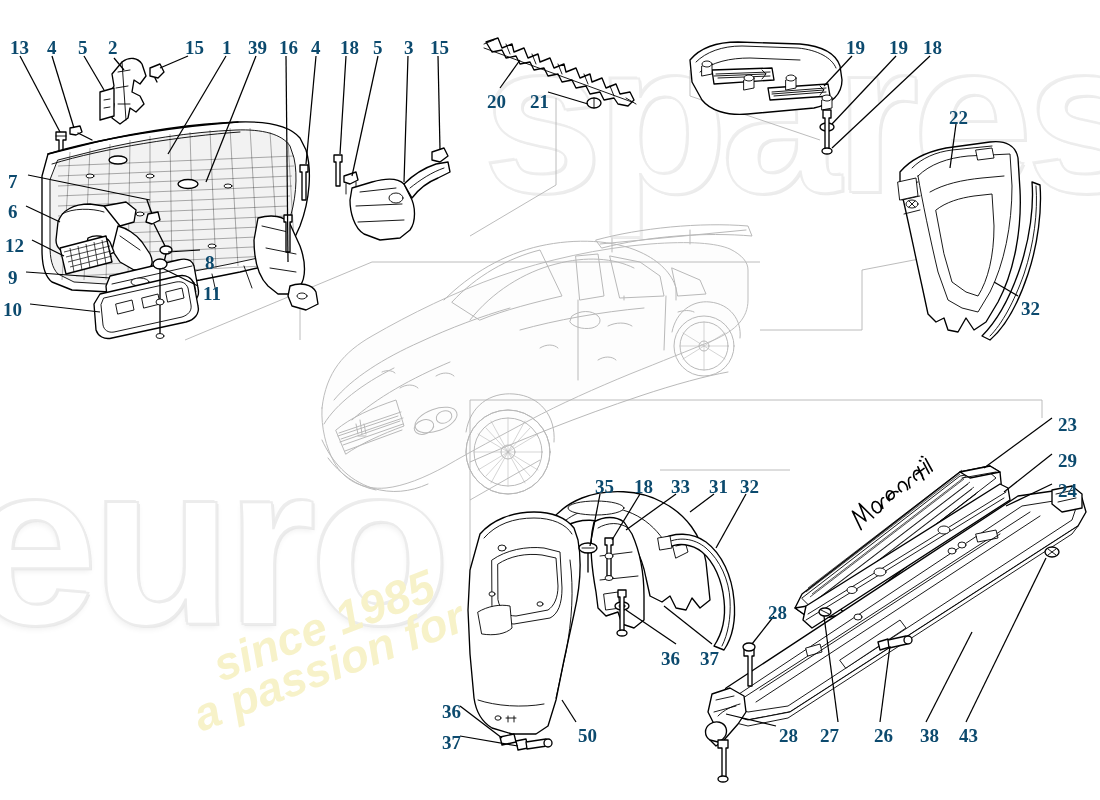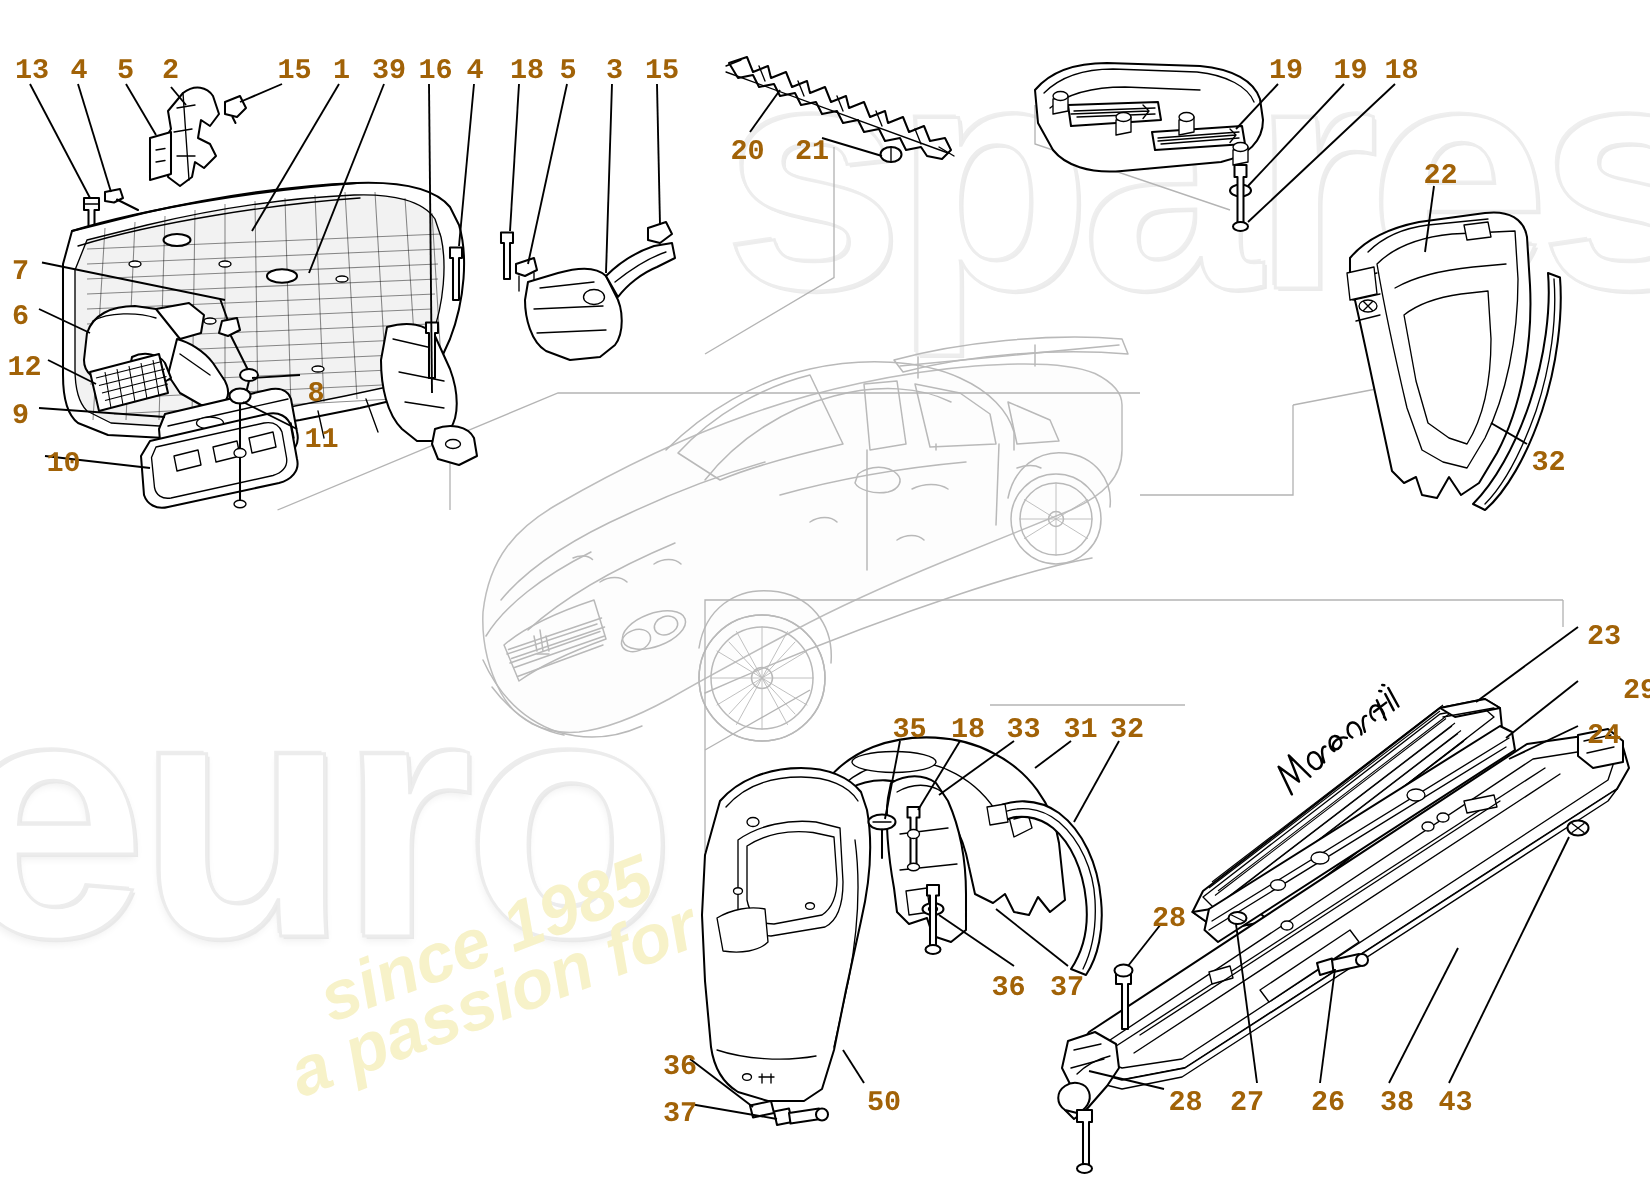--- a/index.html
+++ b/index.html
@@ -46,22 +46,22 @@
   .ln-t{fill:none;stroke:#000;stroke-width:0.9;stroke-linejoin:round;stroke-linecap:round;}
   .ln-h{fill:none;stroke:#000;stroke-width:0.7;}
   .fillw{fill:#ffffff;}
   .fillg{fill:#f2f2f2;}
   .car{fill:none;stroke:#b9b9b9;stroke-width:1.0;stroke-linejoin:round;stroke-linecap:round;}
   .carf{fill:#fdfdfd;stroke:#bdbdbd;stroke-width:1.0;}
   .lead{fill:none;stroke:#000;stroke-width:1.25;}
   .leadthin{fill:none;stroke:#b4b4b4;stroke-width:0.9;}
 
   
-  .num{position:absolute;font-size:19px;font-weight:700;color:#a16207;
-       font-family:Liberation Mono, monospace;line-height:1;
+  .num{position:absolute;font-size:19px;font-weight:700;color:#0c4a6e;
+       font-family:Liberation Serif, serif;line-height:1;
        white-space:nowrap;}
 </style>
 </head>
 <body>
 
 <div id="stage">
 
   <div class="wm wm-euro">euro</div>
   <div class="wm wm-spares">spares</div>
   <div class="wm wm-tag">a passion for parts</div>
@@ -697,37 +697,37 @@
       <div class="num" style="left: 279px; top: 38px;">16</div>
       <div class="num" style="left: 311px; top: 38px;">4</div>
       <div class="num" style="left: 340px; top: 38px;">18</div>
       <div class="num" style="left: 373px; top: 38px;">5</div>
       <div class="num" style="left: 404px; top: 38px;">3</div>
       <div class="num" style="left: 430px; top: 38px;">15</div>
       <div class="num" style="left: 8px; top: 172px;">7</div>
       <div class="num" style="left: 8px; top: 202px;">6</div>
       <div class="num" style="left: 5px; top: 236px;">12</div>
       <div class="num" style="left: 8px; top: 268px;">9</div>
-      <div class="num" style="left: 3px; top: 300px; margin-left: 28px;">10</div>
+      <div class="num" style="left: 3px; top: 300px;">10</div>
       <div class="num" style="left: 205px; top: 253px;">8</div>
       <div class="num" style="left: 203px; top: 284px;">11</div>
       <div class="num" style="left: 487px; top: 92px;">20</div>
       <div class="num" style="left: 530px; top: 92px;">21</div>
       <div class="num" style="left: 846px; top: 38px;">19</div>
       <div class="num" style="left: 889px; top: 38px;">19</div>
       <div class="num" style="left: 923px; top: 38px;">18</div>
       <div class="num" style="left: 949px; top: 108px;">22</div>
       <div class="num" style="left: 1021px; top: 299px;">32</div>
       <div class="num" style="left: 595px; top: 477px;">35</div>
       <div class="num" style="left: 634px; top: 477px;">18</div>
       <div class="num" style="left: 671px; top: 477px;">33</div>
       <div class="num" style="left: 709px; top: 477px;">31</div>
       <div class="num" style="left: 740px; top: 477px;">32</div>
       <div class="num" style="left: 1058px; top: 415px;">23</div>
-      <div class="num" style="left: 1058px; top: 451px; margin-left: 24px;">29</div>
+      <div class="num" style="left: 1058px; top: 451px;">29</div>
       <div class="num" style="left: 1058px; top: 481px;">24</div>
       <div class="num" style="left: 768px; top: 603px;">28</div>
       <div class="num" style="left: 661px; top: 649px;">36</div>
       <div class="num" style="left: 700px; top: 649px;">37</div>
       <div class="num" style="left: 442px; top: 702px;">36</div>
       <div class="num" style="left: 442px; top: 733px;">37</div>
       <div class="num" style="left: 578px; top: 726px;">50</div>
       <div class="num" style="left: 779px; top: 726px;">28</div>
       <div class="num" style="left: 820px; top: 726px; text-align: center;">27</div>
       <div class="num" style="left: 874px; top: 726px;">26</div>

